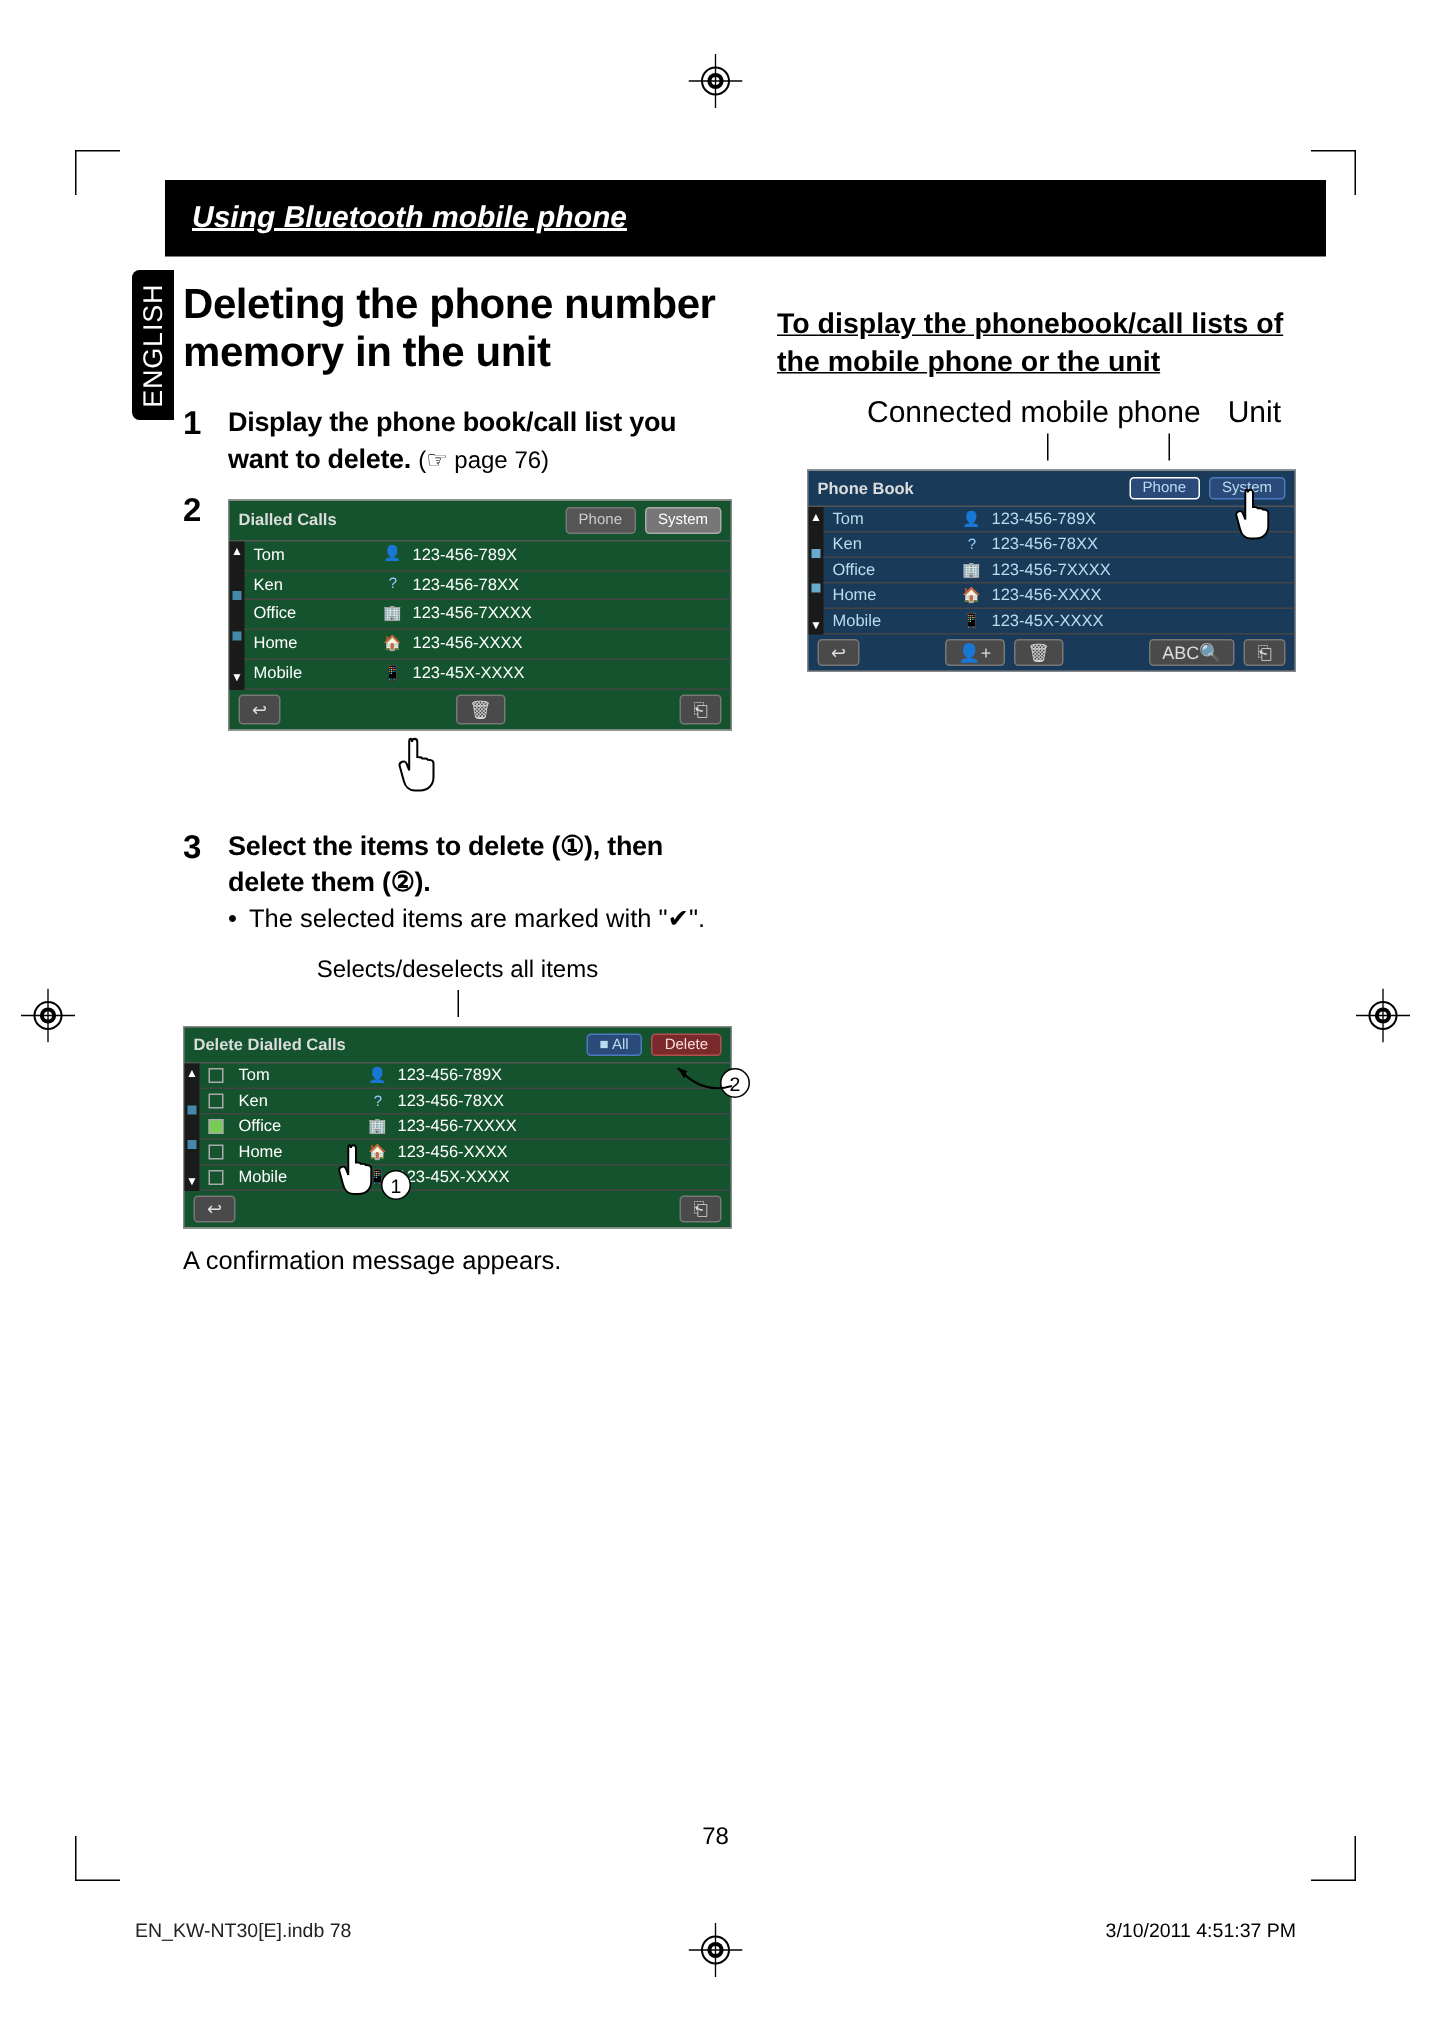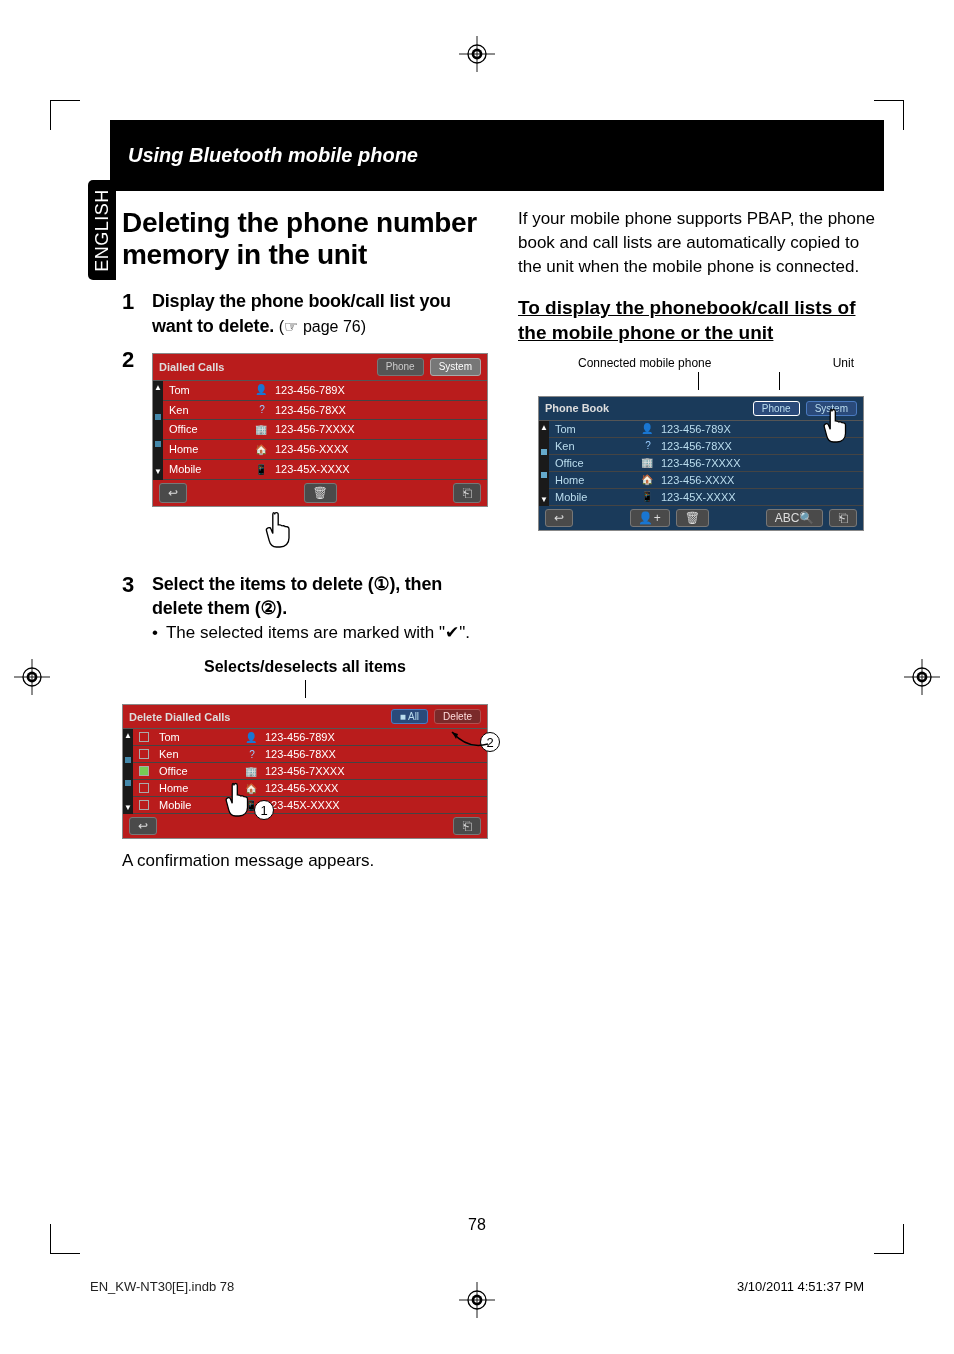--- a/index.html
+++ b/index.html
@@ -55,24 +55,25 @@
     white-space: nowrap;
     font-size: 18px;
     letter-spacing: 0.5px;
   }
 
   .banner {
     background: #000;
     color: #fff;
     font-style: italic;
     font-weight: bold;
-    padding: 24px 18px;
+    padding: 14px 18px;
     font-size: 20px;
     margin-left: 40px;
     margin-bottom: 16px;
+    text-decoration: underline;
   }
 
   .columns {
     display: flex;
     gap: 30px;
     margin-left: 52px;
   }
   .col { flex: 1; min-width: 0; }
 
   h2 {
@@ -110,21 +111,21 @@
   }
   .step-body {
     flex: 1;
     font-size: 17px;
     line-height: 1.35;
   }
   .step-body .bold { font-weight: bold; font-family: "Arial Narrow", Arial, sans-serif; font-size: 18px; letter-spacing:-0.2px; }
   .step-body .sub { font-size: 16px; }
 
   .ui-screenshot {
-    background: #b91c1c;
+    background: #14532d;
     border: 1px solid #888;
     color: #fff;
     font-size: 11px;
     width: 100%;
     margin: 6px 0 10px 0;
   }
   .ui-title {
     display: flex;
     align-items: center;
     padding: 4px 6px;
@@ -193,28 +194,27 @@
     font-size: 19px;
     line-height: 1.3;
     margin: 18px 0 10px 0;
     font-family: "Arial Narrow", Arial, sans-serif;
   }
 
   .label-row {
     display: flex;
     justify-content: space-between;
     padding: 0 30px 0 60px;
-    font-size: 12px;
+    font-size: 20px;
     margin-bottom: 2px;
   }
   .caption-center {
     text-align: center;
     font-size: 16px;
     margin: 10px 0 4px 0;
-    font-weight: bold;
   }
   .leader-line {
     width: 1px; height: 18px; background:#000; margin: 0 auto;
   }
 
   .circle-num {
     display:inline-flex; width:20px;height:20px;border:1.5px solid #000;border-radius:50%;
     align-items:center;justify-content:center;font-size:13px;
     background:#fff; position:absolute;
   }
@@ -426,21 +426,20 @@
           <path d="M40 20 Q20 26 4 8" fill="none" stroke="#000" stroke-width="1.4"></path>
           <path d="M4 8 L10 10 L8 15 Z" fill="#000"></path>
         </svg>
     </div>
 
     <div class="body-text" style="margin-top:10px">A confirmation message appears.</div>
   </div>
 
   <div class="col">
 
-    <div class="body-text">If your mobile phone supports PBAP, the phone book and call lists are automatically copied to the unit when the mobile phone is connected.</div>
 
     <div class="subhead">To display the phonebook/call lists of the mobile phone or the unit</div>
 
     <div class="label-row">
       <span>Connected mobile phone</span>
       <span>Unit</span>
     </div>
     <div style="display:flex;justify-content:space-between;padding:0 64px 0 140px">
       <div class="leader-line"></div>
       <div class="leader-line"></div>

